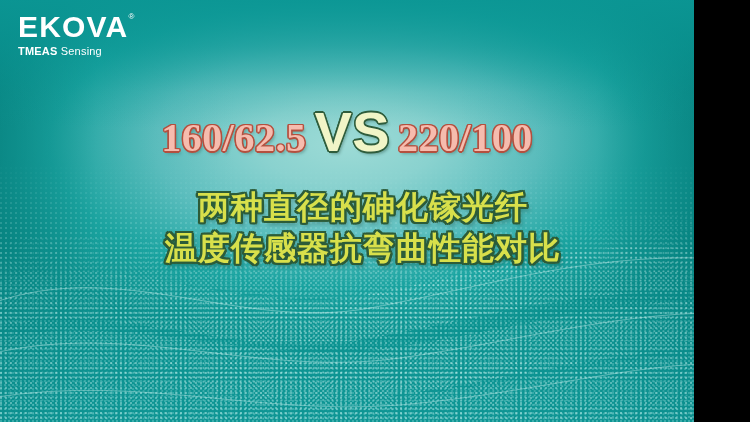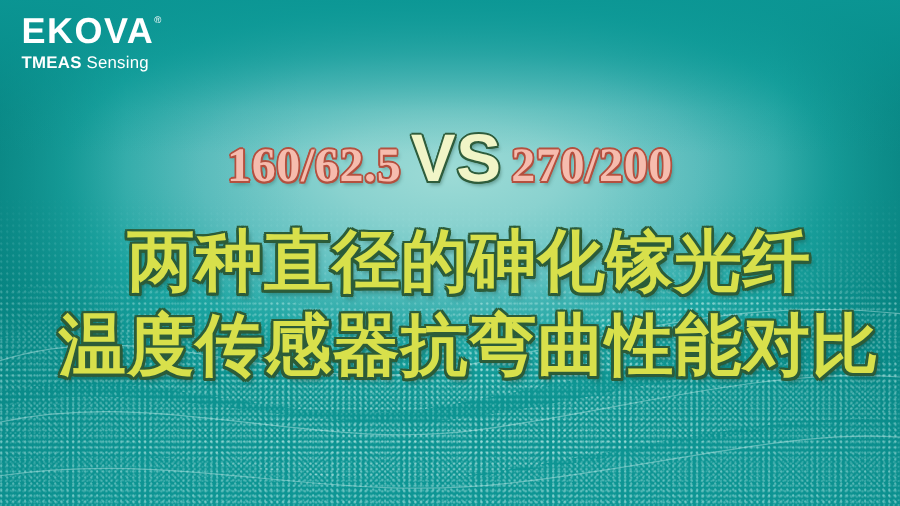--- a/index.html
+++ b/index.html
@@ -2,21 +2,21 @@
 <html lang="zh"><head>
 <meta charset="utf-8">
 <style>
   html, body {
     margin: 0;
     padding: 0;
     background: #000;
   }
   #stage {
     position: relative;
-    width: 750px;
+    width: 694px;
     height: 422px;
     overflow: hidden;
     font-family: "Liberation Sans", "DejaVu Sans", sans-serif;
     background: #a21caf;
   }
 
   
   .bg-base {
     position: absolute;
     inset: 0;
@@ -114,21 +114,21 @@
     top: 1px;
     font-size: 8px;
     font-weight: 400;
     line-height: 1;
     vertical-align: super;
   }
   .logo-tag {
     display: block;
     margin-top: 3px;
     color: #ffffff;
-    font-size: 14px;
+    font-size: 11px;
     line-height: 1.1;
     letter-spacing: 0.2px;
   }
   .logo-tag .tag-bold { font-weight: 700; }
   .logo-tag .tag-light { font-weight: 400; }
 
   
   .headline {
     position: absolute;
     left: 0; right: 0;
@@ -162,26 +162,26 @@
     font-family: "Liberation Sans", "DejaVu Sans", sans-serif;
     text-shadow:
       -1.6px 0 0 #2f5d3c, 1.6px 0 0 #2f5d3c,
       0 -1.6px 0 #2f5d3c, 0 1.6px 0 #2f5d3c,
       -1.3px -1.3px 0 #2f5d3c, 1.3px -1.3px 0 #2f5d3c,
       -1.3px 1.3px 0 #2f5d3c, 1.3px 1.3px 0 #2f5d3c,
       2px 3px 3px rgba(30,70,55,0.40);
   }
 
   .cn-line {
-    font-size: 56px;
+    font-size: 32px;
     font-weight: 700;
     line-height: 1.22;
     letter-spacing: 1px;
     color: #d8e04b;
-    font-family: Liberation Mono, monospace;
+    font-family: Liberation Serif, serif;
     white-space: nowrap;
     text-shadow:
       -2.2px 0 0 #2c5c39, 2.2px 0 0 #2c5c39,
       0 -2.2px 0 #2c5c39, 0 2.2px 0 #2c5c39,
       -1.8px -1.8px 0 #2c5c39, 1.8px -1.8px 0 #2c5c39,
       -1.8px 1.8px 0 #2c5c39, 1.8px 1.8px 0 #2c5c39,
       -2.2px 1.1px 0 #2c5c39, 2.2px 1.1px 0 #2c5c39,
       3px 4px 4px rgba(25,65,50,0.42);
     margin-left: 32px;
   }
@@ -260,19 +260,19 @@
   <div class="dot-field"></div>
   <div class="dot-field-2"></div>
 
   <div class="logo">
     <span class="logo-mark"><span>EKOVA</span><span class="logo-reg">®</span></span>
     <span class="logo-tag"><span class="tag-bold">TMEAS</span><span class="tag-light"> </span><span class="tag-light">Sensing</span></span>
   </div>
 
   <div class="headline">
     <div class="vs-line">
-      <span class="num">160/62.5</span><span class="vs">VS</span><span class="num">270/200</span>
+      <span class="num">160/62.5</span><span class="vs">VS</span><span class="num">220/100</span>
     </div>
     <div class="cn-line cn-line-1">两种直径的砷化镓光纤</div>
     <div class="cn-line cn-line-2">温度传感器抗弯曲性能对比</div>
   </div>
 
 </div>
 
 </body></html>

